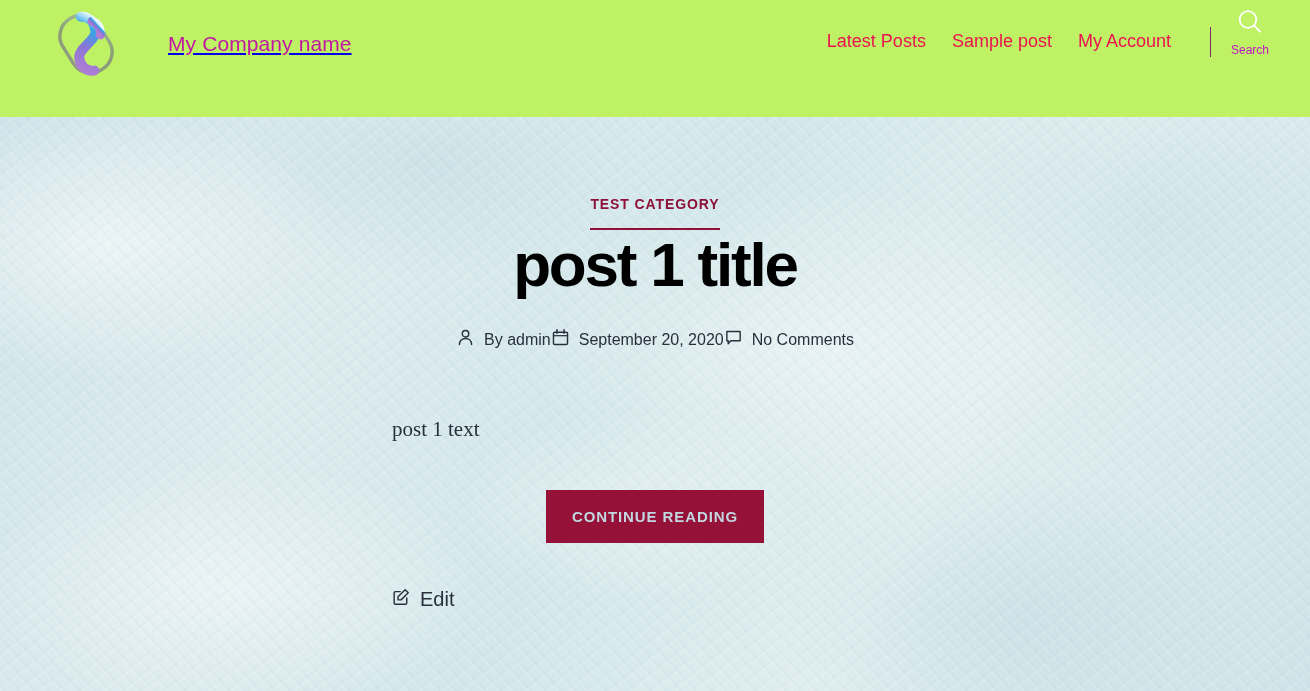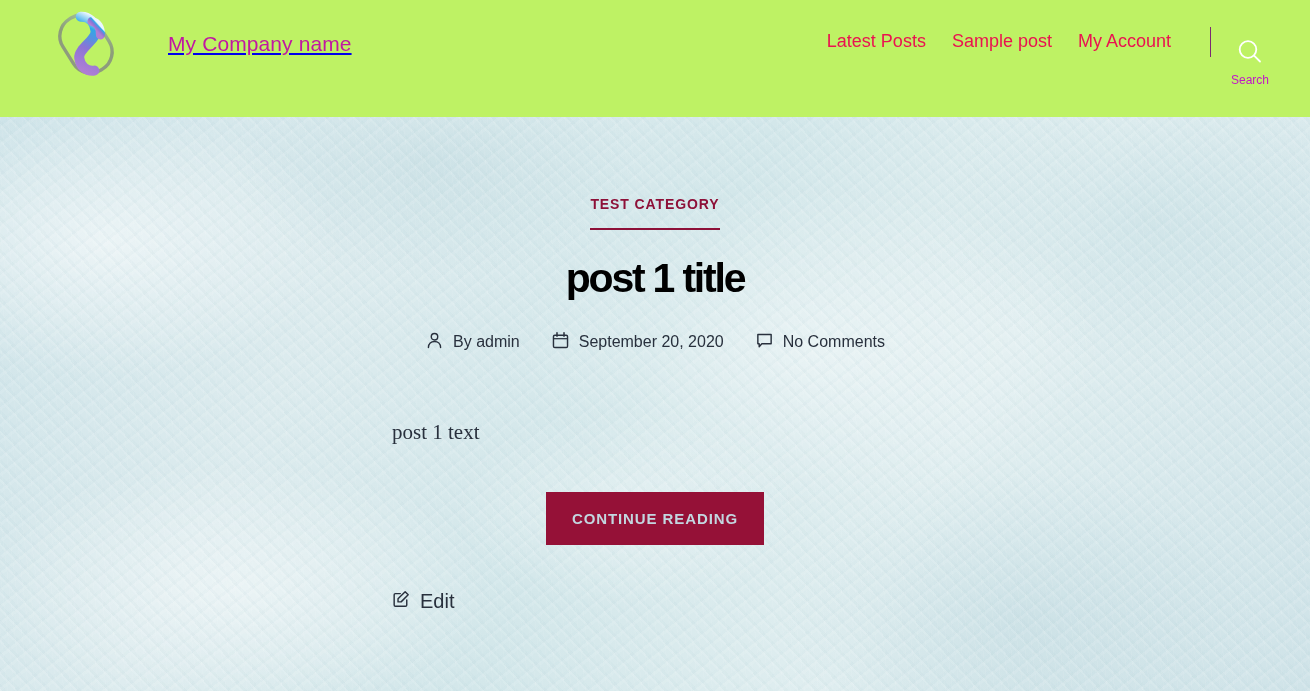--- a/index.html
+++ b/index.html
@@ -89,21 +89,21 @@
 
   .nav-divider {
     position: absolute;
     right: 99px; top: 27px;
     width: 1px; height: 30px;
     background: #7b2a73;
   }
 
   .search-widget {
     position: absolute;
-    right: 22px; top: 37px;
+    right: 22px; top: 7px;
     width: 76px;
     text-align: center;
     text-decoration: none;
     display: block;
   }
   .search-icon-wrap {
     display: block;
     height: 32px;
   }
   .search-label {
@@ -138,35 +138,34 @@
     font-weight: bold;
     letter-spacing: .9px;
     text-decoration: none;
     border-bottom: 2px solid #8d1038;
     padding-bottom: 16px;
     text-transform: uppercase;
   }
 
   .entry-title {
     text-align: center;
-    margin-top: 44px;
-    font-size: 41px;
+    margin-top: 20px;
+    font-size: 62px;
     line-height: 1.04;
     font-weight: bold;
     letter-spacing: -2.2px;
     color: #000000;
   }
   .entry-title a { color: inherit; text-decoration: none; }
 
   .entry-meta {
     margin-top: 31px;
     display: flex;
     justify-content: center;
     align-items: center;
-    gap: 31px;
     color: #28303d;
     font-size: 16px;
   }
   .meta-item {
     display: flex;
     align-items: center;
     gap: 9px;
     white-space: nowrap;
   }
   .meta-item a { color: #28303d; text-decoration: none; }

